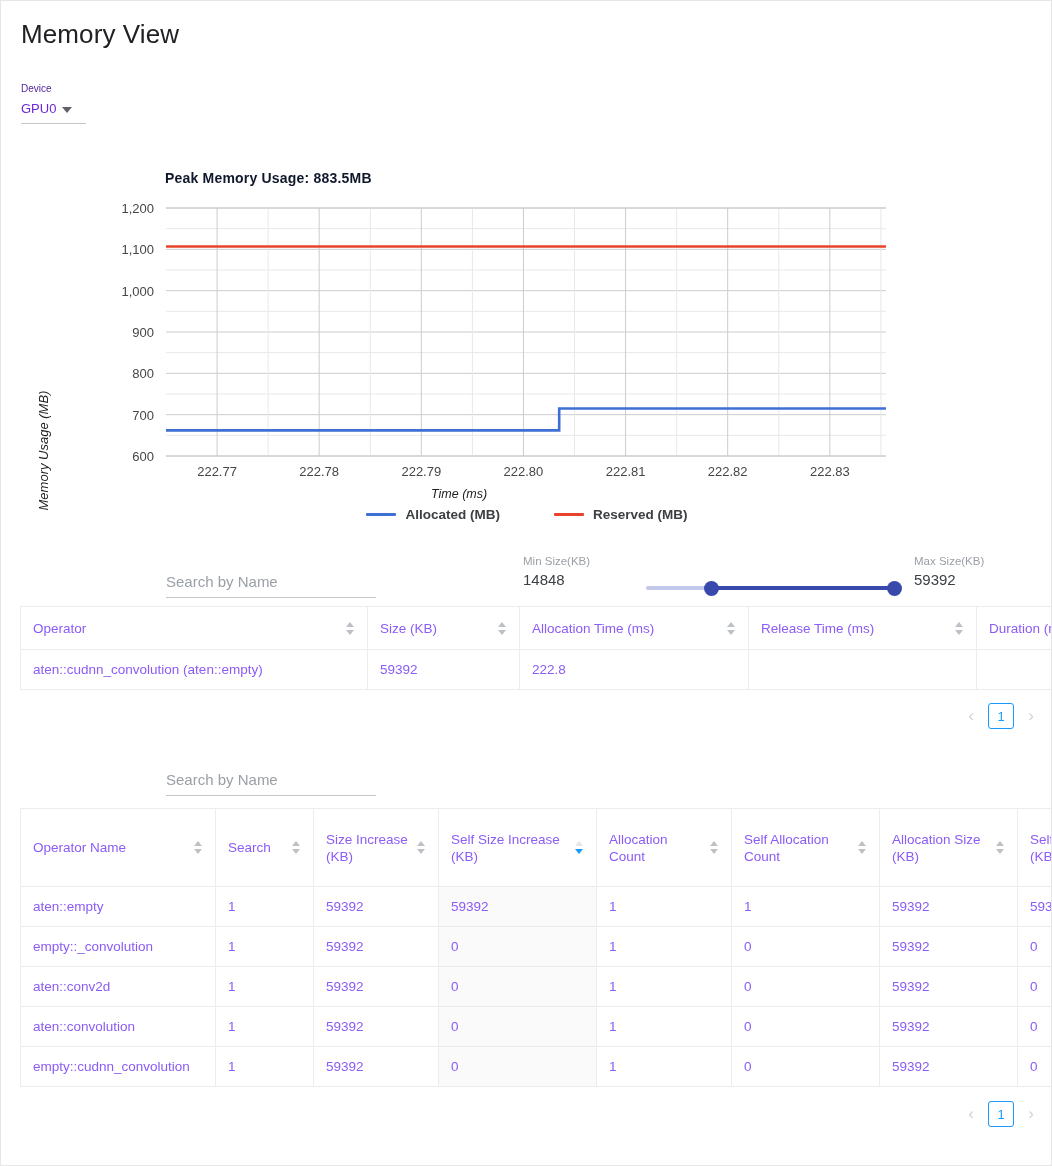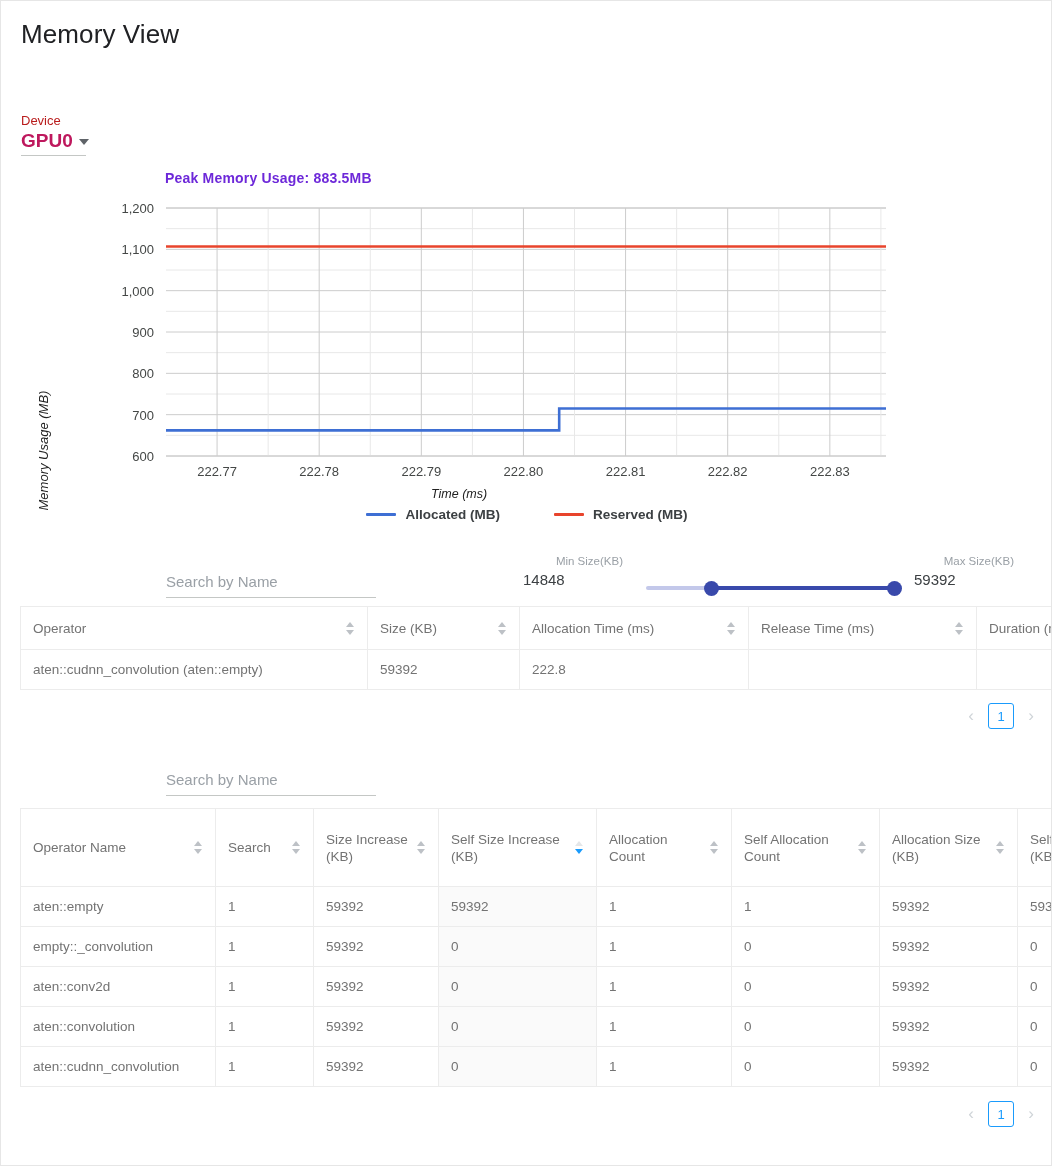--- a/index.html
+++ b/index.html
@@ -34,40 +34,38 @@
     letter-spacing: 0.1px;
     line-height: 32px;
   }
   .device-block {
     position: absolute;
     left: 20px;
     top: 80px;
     width: 180px;
   }
   .device-label {
-    font-size: 13px;
-    color: #b91c1c;
+    font-size: 10px;
+    color: #4c1d95;
     line-height: 16px;
-    margin-top: 32px;
   }
   .device-select {
     margin-top: 2px;
     width: 65px;
     border-bottom: 1px solid #c4c7c5;
     padding-bottom: 5px;
     display: flex;
     align-items: center;
     gap: 6px;
     cursor: pointer;
   }
   .device-value {
-    font-size: 19px;
-    color: #be185d;
+    font-size: 13px;
+    color: #6d28d9;
     line-height: 19px;
-    font-weight: bold;
   }
   .caret-down {
     width: 0; height: 0;
     border-left: 5px solid transparent;
     border-right: 5px solid transparent;
     border-top: 6px solid #5f6368;
     margin-top: 2px;
   }
 
   
@@ -77,21 +75,21 @@
     top: 160px;
     width: 1052px;
     height: 375px;
   }
   .chart-title {
     position: absolute;
     left: 164px;
     top: 9px;
     font-size: 14px;
     font-weight: bold;
-    color: #6d28d9;
+    color: #0f172a;
     letter-spacing: 0.2px;
   }
   .y-axis-title {
     position: absolute;
     left: -33px;
     top: 282px;
     width: 150px;
     text-align: center;
     font-size: 13px;
     font-style: italic;
@@ -172,21 +170,20 @@
 
   .size-field {
     position: absolute;
     width: 100px;
   }
   .size-field .size-label {
     font-size: 11.5px;
     color: #9aa0a6;
     line-height: 14px;
     margin-bottom: 3px;
-    text-align: right;
   }
   .size-field .size-value {
     font-size: 15px;
     color: #3c4043;
     border-bottom: 1px solid #c4c7c5;
     padding-bottom: 20px;
     line-height: 18px;
   }
   .range-slider {
     position: absolute;
@@ -225,21 +222,21 @@
     position: absolute;
     border-collapse: collapse;
     background: #ffffff;
     table-layout: fixed;
   }
   table.data-table th,
   table.data-table td {
     border: 1px solid #ececec;
     text-align: left;
     font-size: 13.5px;
-    color: #737373;
+    color: #8b5cf6;
     font-weight: 400;
     vertical-align: middle;
     padding: 0 12px;
     overflow: hidden;
   }
   table.data-table th {
     height: 43px;
     background: #ffffff;
   }
   table.data-table td {
@@ -617,21 +614,21 @@
           <td class="k0">aten::convolution</td>
           <td class="k1">1</td>
           <td class="k2">59392</td>
           <td class="k3 sorted-col">0</td>
           <td class="k4">1</td>
           <td class="k5">0</td>
           <td class="k6">59392</td>
           <td class="k7">0</td>
         </tr>
         <tr>
-          <td class="k0">aten::cudnn_convolution</td>
+          <td class="k0">empty::cudnn_convolution</td>
           <td class="k1">1</td>
           <td class="k2">59392</td>
           <td class="k3 sorted-col">0</td>
           <td class="k4">1</td>
           <td class="k5">0</td>
           <td class="k6">59392</td>
           <td class="k7">0</td>
         </tr>
       </tbody>
   </table>

